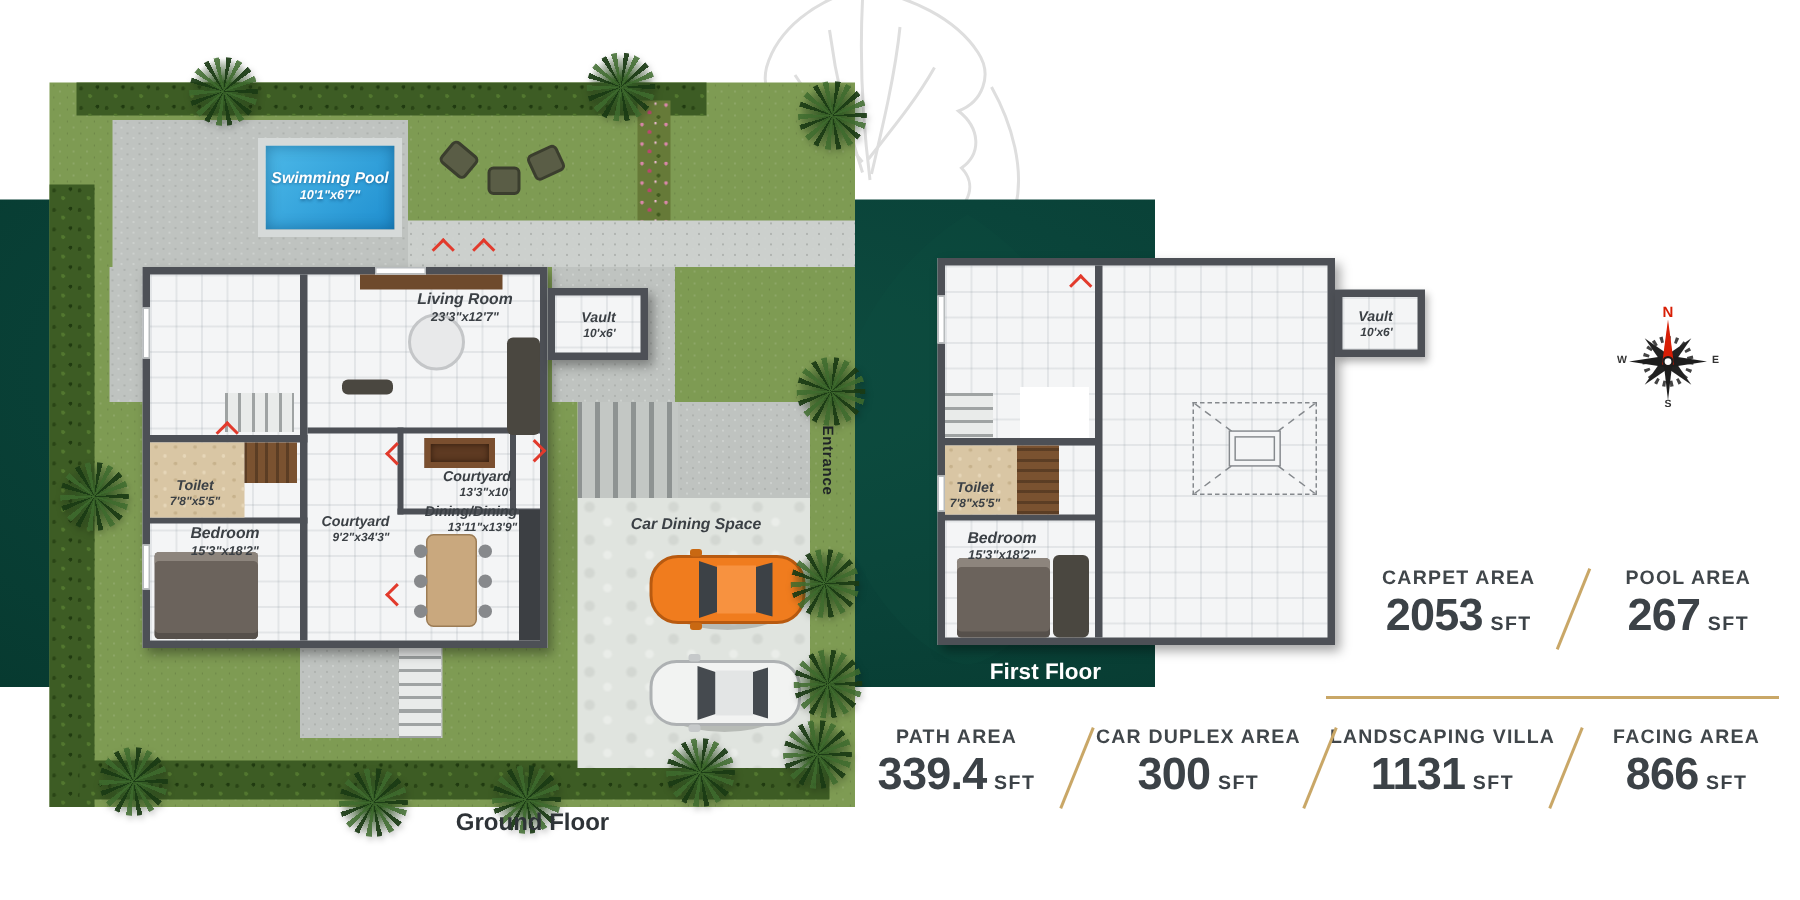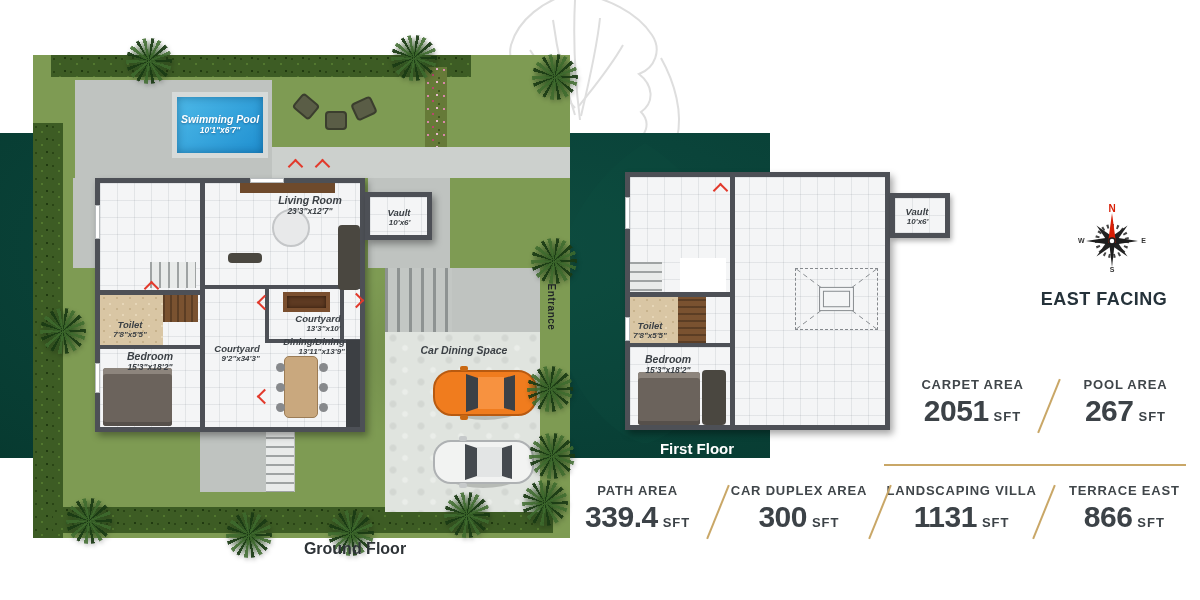--- a/index.html
+++ b/index.html
@@ -349,27 +349,26 @@
       <polygon points="31,38 37,38 34,64" fill="#1d1d1d"></polygon>
       <polygon points="30,40 38,40 34,10" fill="#d81e05"></polygon>
       <circle cx="34" cy="38" r="3" fill="#fff" stroke="#1d1d1d" stroke-width="1.5"></circle>
     </svg>
     <span class="pt n">N</span>
     <span class="pt e">E</span>
     <span class="pt s">S</span>
     <span class="pt w">W</span>
   </div>
 
-  <div class="facing">EAST FACING</div>
 
   <div class="stats-primary">
     <div class="stat">
       <div class="stat-label">CARPET AREA</div>
       <div class="stat-value">
-        <span class="num">2051</span>
+        <span class="num">2053</span>
         <span class="unit">SFT</span>
       </div>
     </div>
     <div class="diag"></div>
     <div class="stat">
       <div class="stat-label">POOL AREA</div>
       <div class="stat-value">
         <span class="num">267</span>
         <span class="unit">SFT</span>
       </div>
@@ -397,21 +396,21 @@
     <div class="diag"></div>
     <div class="stat">
       <div class="stat-label">LANDSCAPING VILLA</div>
       <div class="stat-value">
         <span class="num">1131</span>
         <span class="unit">SFT</span>
       </div>
     </div>
     <div class="diag"></div>
     <div class="stat">
-      <div class="stat-label">TERRACE EAST</div>
+      <div class="stat-label">FACING AREA</div>
       <div class="stat-value">
         <span class="num">866</span>
         <span class="unit">SFT</span>
       </div>
     </div>
   </div>
 
 </div>
 
 </body></html>

